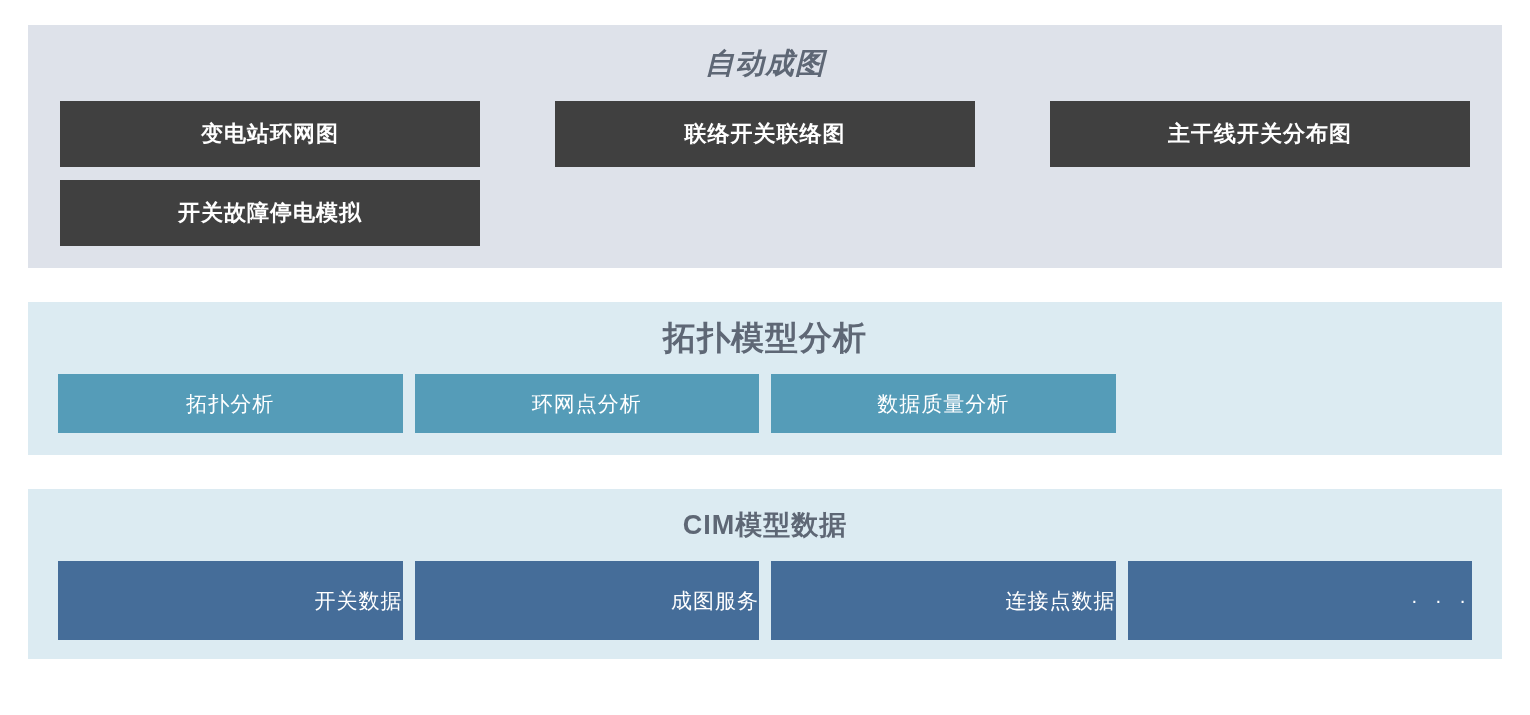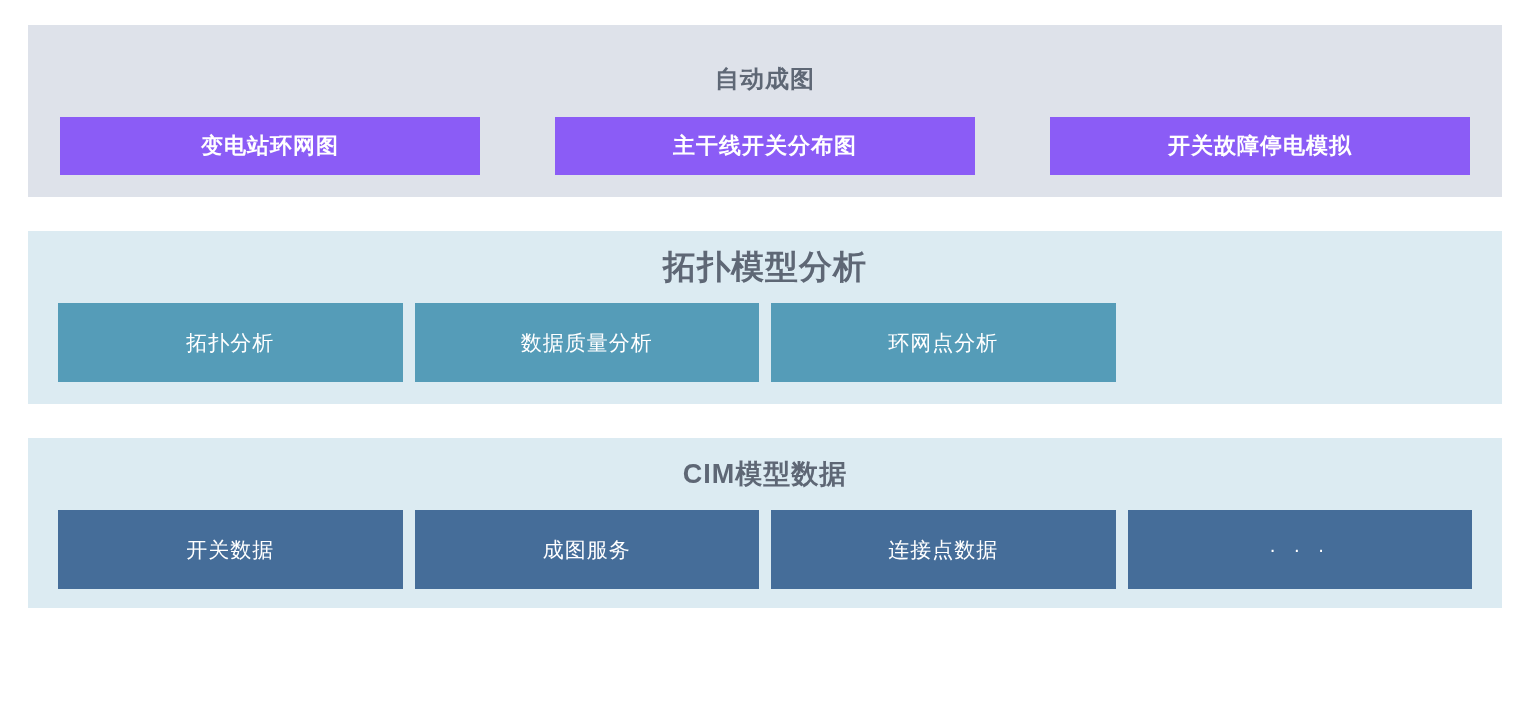--- a/index.html
+++ b/index.html
@@ -34,37 +34,38 @@
     color: #5e6775;
     letter-spacing: 1px;
   }
 
   
   .panel-automap {
     background: #dee2ea;
     padding: 18px 32px 22px 32px;
   }
   .panel-automap .panel-title {
-    font-size: 24px;
+    font-size: 29px;
     line-height: 40px;
-    margin: 16px 0 18px 0;
+    margin: 0 0 18px 0;
+    font-style: italic;
   }
   .grid-automap {
     display: grid;
     grid-template-columns: repeat(3, 1fr);
     column-gap: 75px;
     row-gap: 13px;
   }
   .btn-dark {
-    background: #8b5cf6;
+    background: #404040;
     color: #ffffff;
     font-size: 22px;
     font-weight: bold;
     letter-spacing: 1px;
-    height: 58px;
+    height: 66px;
     display: flex;
     align-items: center;
     justify-content: center;
     cursor: pointer;
     user-select: none;
   }
 
   
   .gap-lg { height: 34px; }
 
@@ -81,21 +82,21 @@
   .grid-4 {
     display: grid;
     grid-template-columns: repeat(4, 1fr);
     column-gap: 12px;
   }
   .btn-teal {
     background: #559cb8;
     color: #ffffff;
     font-size: 21px;
     letter-spacing: 1px;
-    height: 79px;
+    height: 59px;
     display: flex;
     align-items: center;
     justify-content: center;
     cursor: pointer;
     user-select: none;
   }
 
   
   .panel-cim {
     background: #dcebf2;
@@ -107,62 +108,65 @@
     margin: 0 0 16px 0;
   }
   .btn-blue {
     background: #456d99;
     color: #ffffff;
     font-size: 21px;
     letter-spacing: 1px;
     height: 79px;
     display: flex;
     align-items: center;
-    justify-content: center;
+    justify-content: flex-end;
     cursor: pointer;
     user-select: none;
   }
   .btn-blue.ellipsis {
     letter-spacing: 6px;
     font-size: 20px;
   }
 </style>
 </head>
 <body>
 
 <div class="board">
 
   <div class="panel panel-automap">
     <div class="panel-title">自动成图</div>
     <div class="grid-automap">
       <div class="btn-dark">
         <span>变电站环网图</span>
       </div>
       <div class="btn-dark">
+        <span>联络开关联络图</span>
+      </div>
+      <div class="btn-dark">
         <span>主干线开关分布图</span>
       </div>
       <div class="btn-dark">
         <span>开关故障停电模拟</span>
       </div>
     </div>
   </div>
 
   <div class="gap-lg"></div>
 
   <div class="panel panel-topo">
     <div class="panel-title">拓扑模型分析</div>
     <div class="grid-4">
       <div class="btn-teal">
         <span>拓扑分析</span>
       </div>
       <div class="btn-teal">
-        <span>数据质量分析</span>
+        <span>环网点分析</span>
       </div>
       <div class="btn-teal">
-        <span>环网点分析</span>
+        <span>数据质量分析</span>
       </div>
     </div>
   </div>
 
   <div class="gap-lg"></div>
 
   <div class="panel panel-cim">
     <div class="panel-title">CIM模型数据</div>
     <div class="grid-4">
       <div class="btn-blue">

